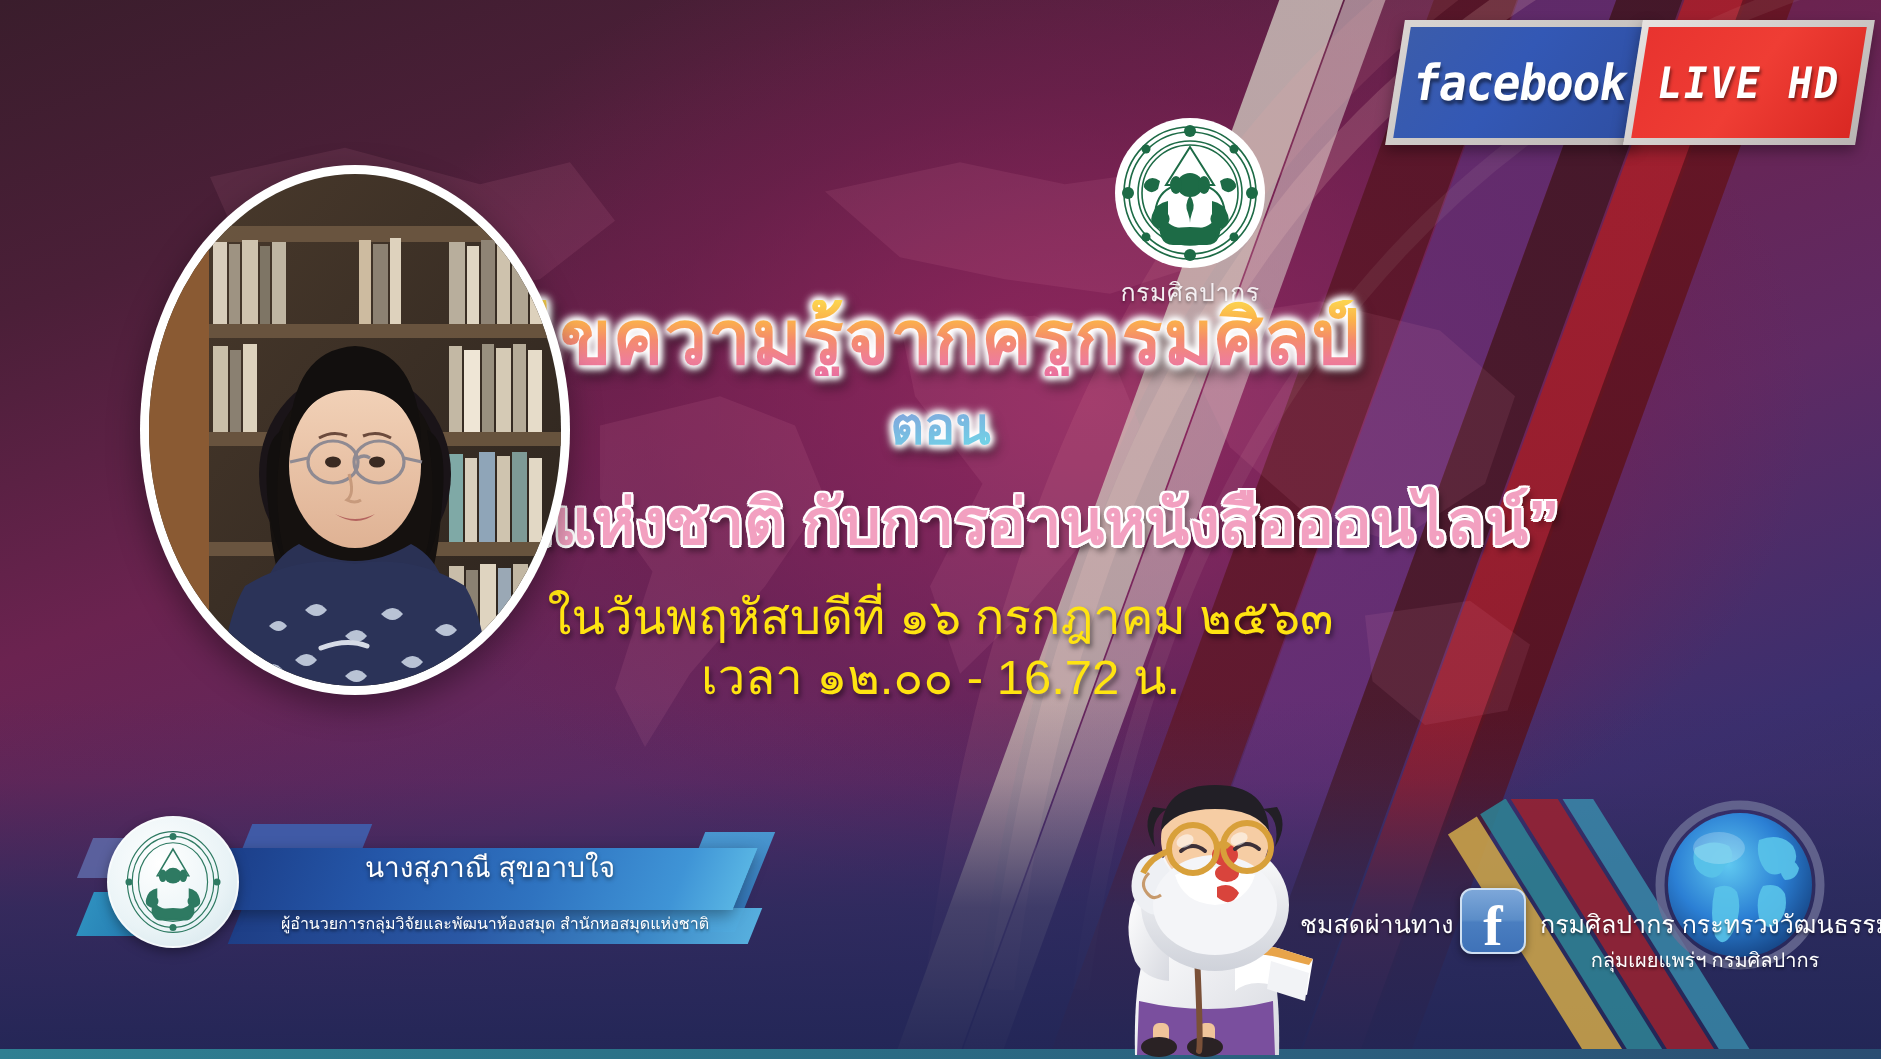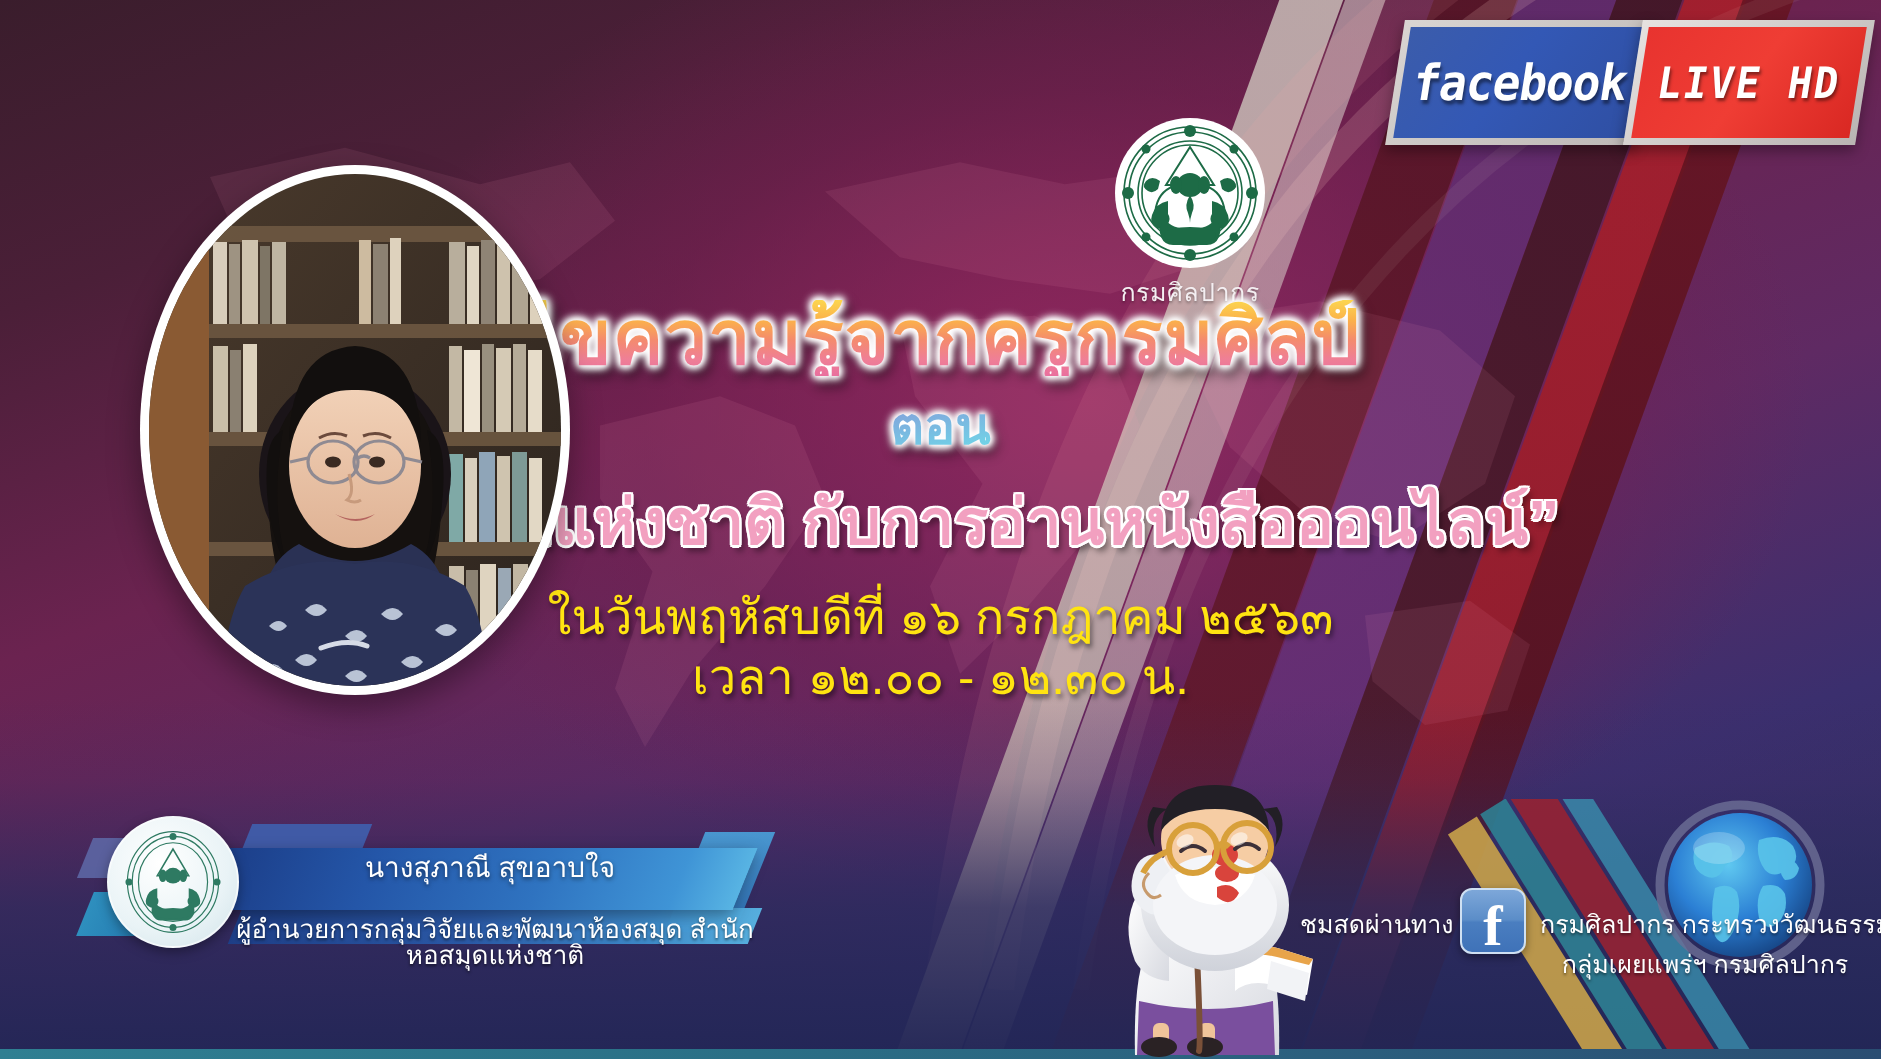--- a/index.html
+++ b/index.html
@@ -112,21 +112,21 @@
       background:linear-gradient(90deg,#1d3f88 0%,#2a5aa8 45%,#3d8ccb 80%,#58b4e3 100%);opacity:.96;}
   .ribtail{left:600px;top:14px;width:70px;height:100px;background:linear-gradient(180deg,#4aa3dc,#2b6fb5);opacity:.9;}
   .speaker-emblem{position:absolute;left:22px;top:-2px;width:128px;height:128px;border-radius:50%;
       background:radial-gradient(circle at 40% 35%,#ffffff 0%,#e9f3f6 60%,#cfe2e8 100%);
       display:flex;align-items:center;justify-content:center;
       box-shadow:0 4px 12px rgba(0,0,0,.35);border:2px solid rgba(255,255,255,.6);}
   .speaker-emblem svg{width:110px;height:110px;}
   #speaker-name{position:absolute;left:170px;top:36px;width:470px;text-align:center;
       color:#fff;font-size:28px;line-height:1;text-shadow:0 2px 4px rgba(0,0,0,.5);}
   #speaker-role{position:absolute;left:130px;top:98px;width:560px;text-align:center;
-      color:#fff;font-size:26px;line-height:1;text-shadow:0 2px 3px rgba(0,0,0,.55);}
+      color:#fff;font-size:16px;line-height:1;text-shadow:0 2px 3px rgba(0,0,0,.55);}
 
   
   #mascot{position:absolute;left:1075px;top:755px;width:280px;height:304px;}
   #mascot svg{width:100%;height:100%;}
 
   
   #globe{position:absolute;left:1655px;top:800px;width:170px;height:170px;}
   #globe svg{width:100%;height:100%;}
 
   
@@ -134,22 +134,22 @@
   #watch-label{position:absolute;left:0;top:16px;color:#fff;font-size:25px;
       text-shadow:0 2px 3px rgba(0,0,0,.5);white-space:nowrap;}
   #fb-icon{position:absolute;left:160px;top:0px;width:62px;height:62px;border-radius:12px;
       background:linear-gradient(180deg,#7da7d9 0%,#5b8dc8 48%,#4a7ec0 52%,#3f72b8 100%);
       border:2px solid #cfe0f2;display:flex;align-items:flex-end;justify-content:center;
       box-shadow:0 3px 8px rgba(0,0,0,.4);}
   #fb-icon span{color:#fff;font-size:58px;font-weight:700;line-height:.92;
       font-family:"Liberation Serif","DejaVu Serif",serif;}
   #fb-line1{position:absolute;left:240px;top:16px;color:#fff;font-size:25px;white-space:nowrap;
       text-shadow:0 2px 3px rgba(0,0,0,.5);}
-  #fb-line2{position:absolute;left:240px;top:56px;width:330px;text-align:center;color:#fff;font-size:25px;
-      white-space:nowrap;text-shadow:0 2px 3px rgba(0,0,0,.5);}
+  #fb-line2{position:absolute;left:240px;top:56px;width:330px;text-align:center;color:#fff;font-size:20px;
+      white-space:nowrap;text-shadow:0 2px 3px rgba(0,0,0,.5);font-family:Liberation Serif, serif;}
 </style>
 </head>
 <body>
 
 <div id="stage">
 
   <div class="stripes">
     <div class="stripe" style="left:1405px;width:60px;background:linear-gradient(180deg,#cfc3bd,#b6a9a4);opacity:.85;"></div>
     <div class="stripe" style="left:1470px;width:38px;background:linear-gradient(180deg,#e3dbd6,#c6bbb5);opacity:.55;"></div>
     <div class="stripe" style="left:1560px;width:78px;background:linear-gradient(180deg,#4e1220,#6a1b2c);opacity:.85;"></div>
@@ -246,21 +246,21 @@
         </g>
       </svg>
     </div>
     <div class="deptname">กรมศิลปากร</div>
   </div>
 
   <div id="show-title">ไขความรู้จากครูกรมศิลป์</div>
   <div id="episode-word">ตอน</div>
   <div id="episode-title">“หอสมุดแห่งชาติ กับการอ่านหนังสือออนไลน์”</div>
   <div class="datetime" id="date-line">ในวันพฤหัสบดีที่ ๑๖ กรกฎาคม ๒๕๖๓</div>
-  <div class="datetime" id="time-line">เวลา ๑๒.๐๐ - ๑๒.๓๐ น.</div>
+  <div class="datetime" id="time-line">เวลา ๑๒.๐๐ - 16.72 น.</div>
 
   <div id="portrait">
     <div class="portrait-clip">
       <svg viewBox="0 0 412 512" preserveAspectRatio="xMidYMid slice">
         <defs>
           <linearGradient id="shelfbg" x1="0" y1="0" x2="1" y2="1">
             <stop offset="0%" stop-color="#4a3a2c"></stop>
               <stop offset="100%" stop-color="#2c241e"></stop>
           </linearGradient>
           <linearGradient id="skin" x1="0" y1="0" x2="0" y2="1">

